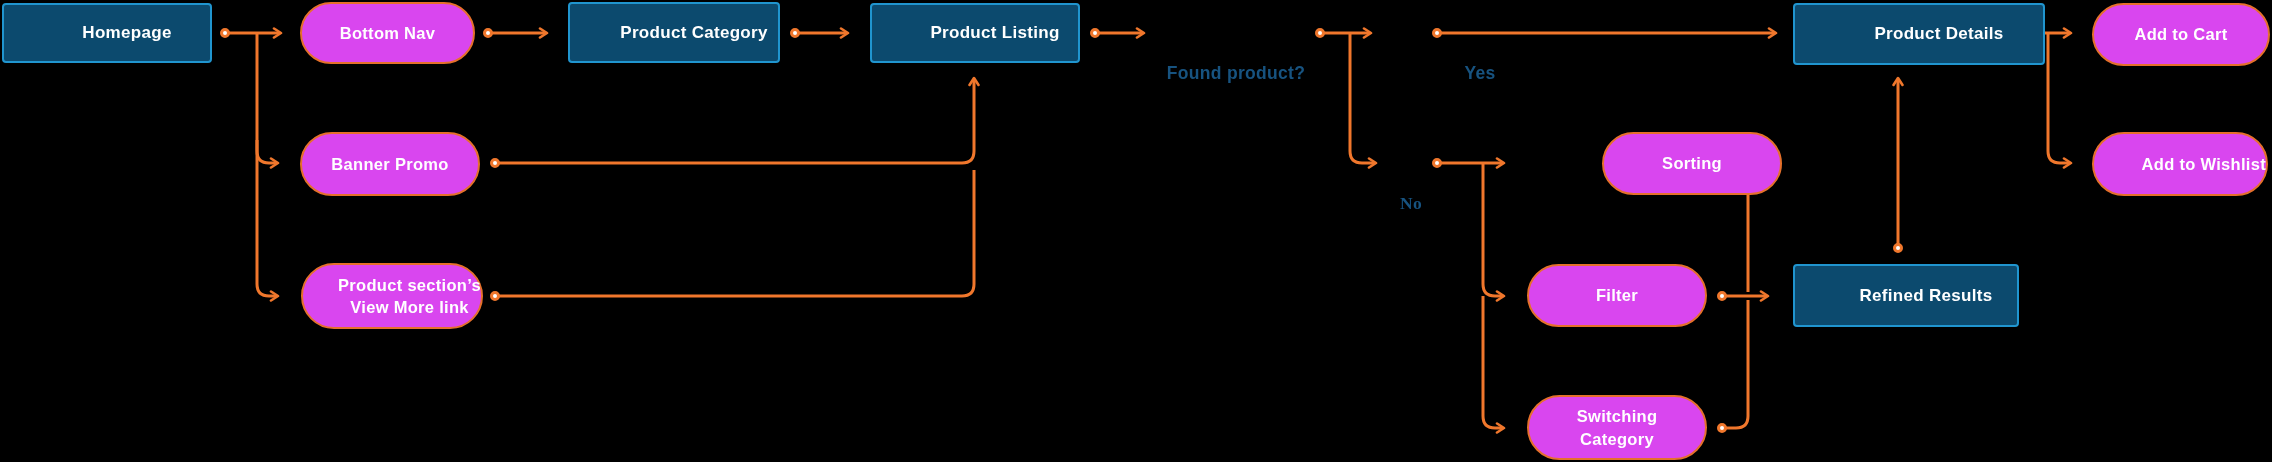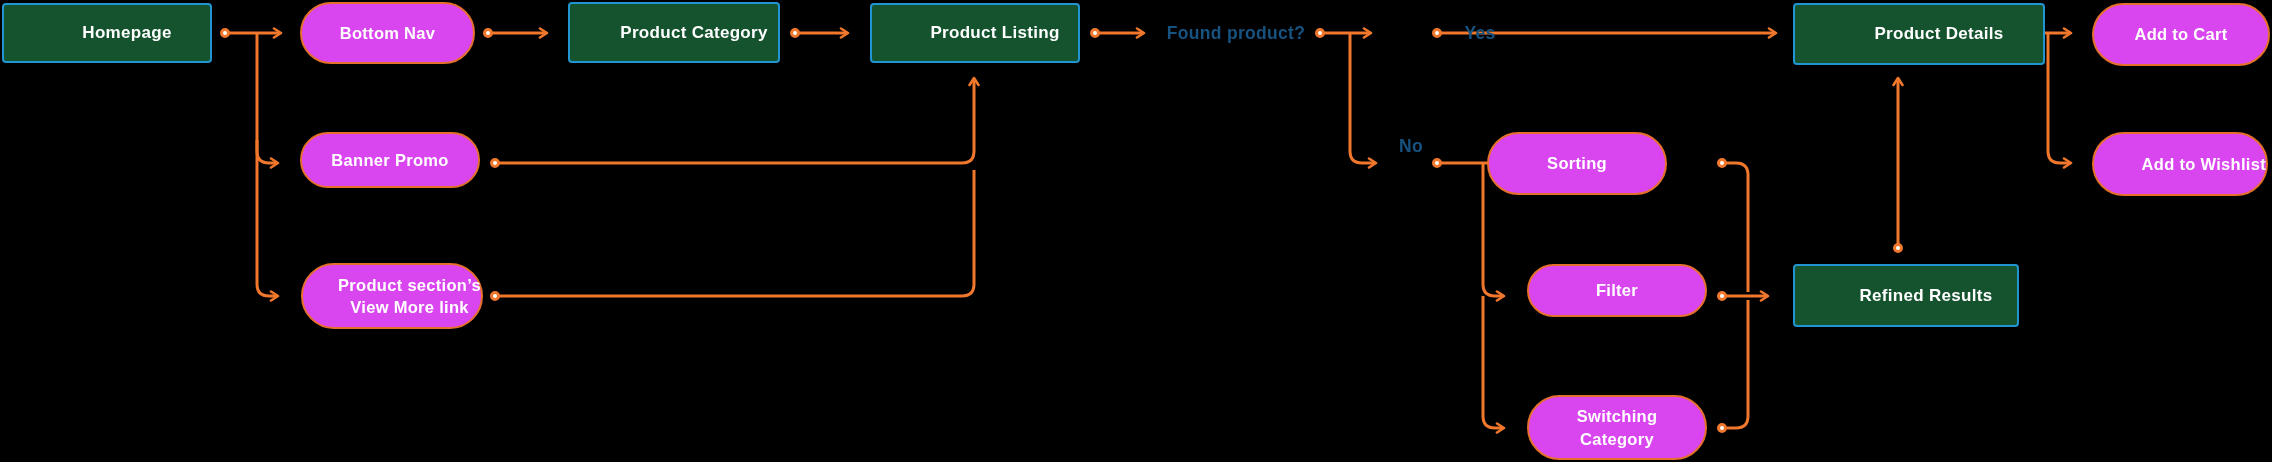--- a/index.html
+++ b/index.html
@@ -17,21 +17,21 @@
     align-items: center;
     justify-content: center;
     text-align: center;
     font-weight: 700;
     color: #ffffff;
     box-sizing: border-box;
     white-space: pre-line;
     letter-spacing: 0.3px;
   }
   .screen {
-    background: #14532d;
+    background: #0c4a6e;
     border: 2px solid #2095cf;
     border-radius: 4px;
     font-size: 17px;
     padding-left: 40px;
   }
   .action {
     background: #d946ef;
     border: 2.5px solid #e5702b;
     border-radius: 40px;
     font-size: 16.5px;
@@ -39,20 +39,21 @@
   }
   .decision-label {
     position: absolute;
     color: #175380;
     font-weight: 700;
     font-size: 17.5px;
     text-align: center;
     line-height: 20px;
     letter-spacing: 0.3px;
     white-space: nowrap;
+    margin-top: 40px;
   }
 </style>
 </head>
 <body>
 
 <svg class="connectors" width="2272" height="462" viewBox="0 0 2272 462" xmlns="http://www.w3.org/2000/svg">
   <defs>
     <marker id="arrow" markerUnits="userSpaceOnUse" markerWidth="14" markerHeight="14" refX="8" refY="6" orient="auto">
       <path d="M2,1.5 L9,6 L2,10.5" fill="none" stroke="#f0772c" stroke-width="2.6" stroke-linecap="round" stroke-linejoin="round"></path>
     </marker>
@@ -98,21 +99,21 @@
 </svg>
 
 <div class="node screen" style="left:2px; top:3px; width:210px; height:60px;">
   <span>Homepage</span>
 </div>
 
 <div class="node action" style="left:300px; top:2px; width:175px; height:62px;">
   <span>Bottom Nav</span>
 </div>
 
-<div class="node action" style="left:300px; top:132px; width:180px; height:56px;">
+<div class="node action" style="left:300px; top:132px; width:180px; height:64px;">
   <span>Banner Promo</span>
 </div>
 
 <div class="node action" style="left:301px; top:263px; width:182px; height:66px;justify-content:flex-end;">
   <span>Product section’s
 View More link</span>
 </div>
 
 <div class="node screen" style="left:568px; top:2px; width:212px; height:61px;text-align:center;">
   <span>Product Category</span>
@@ -123,29 +124,29 @@
 </div>
 
 <div class="decision-label" style="left:1155px; top:23px; width:162px;">
   <span>Found product?</span>
 </div>
 
 <div class="decision-label" style="left:1455px; top:23px; width:50px;">
   <span>Yes</span>
 </div>
 
-<div class="decision-label" style="left:1386px; top:136px; width:50px;">
+<div class="decision-label" style="left:1386px; top:153px; width:50px;font-family:Liberation Serif, serif;">
   <span>No</span>
 </div>
 
-<div class="node action" style="left:1487px; top:132px; width:180px; height:63px;text-align:right;">
+<div class="node action" style="left:1602px; top:132px; width:180px; height:63px;text-align:right;">
   <span>Sorting</span>
 </div>
 
-<div class="node action" style="left:1527px; top:264px; width:180px; height:53px;">
+<div class="node action" style="left:1527px; top:264px; width:180px; height:63px;">
   <span>Filter</span>
 </div>
 
 <div class="node action" style="left:1527px; top:395px; width:180px; height:65px;">
   <span>Switching
 Category</span>
 </div>
 
 <div class="node screen" style="left:1793px; top:3px; width:252px; height:62px;">
   <span>Product Details</span>

